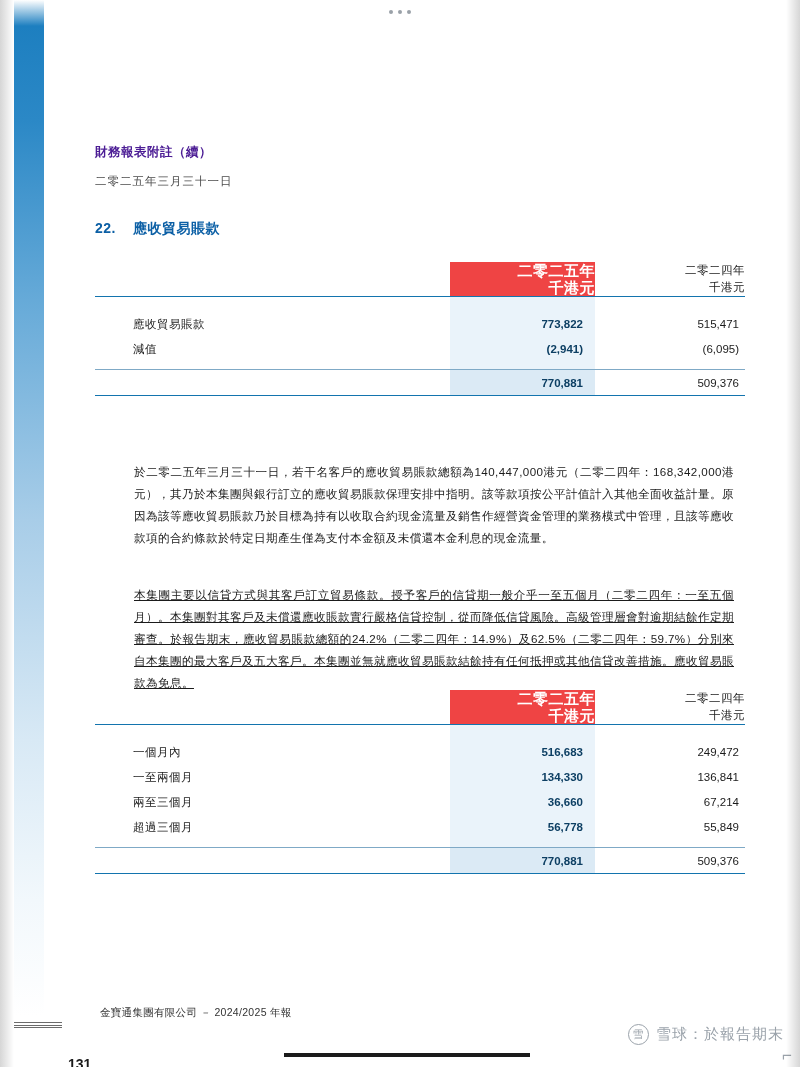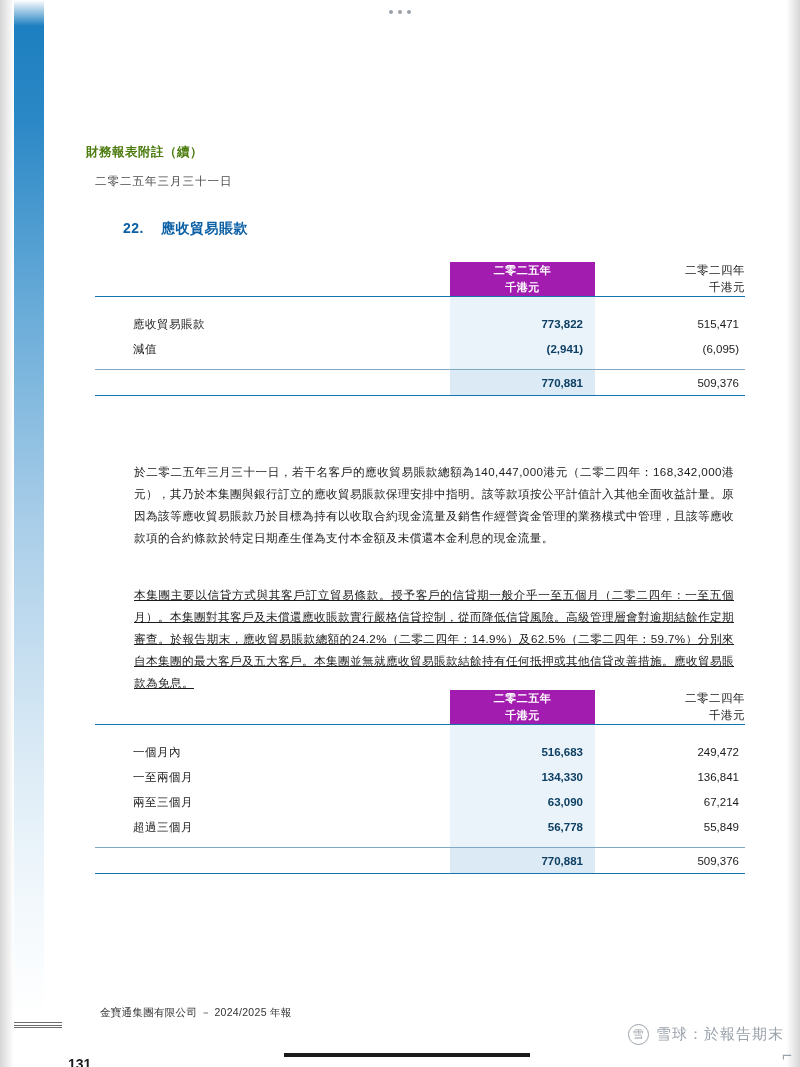--- a/index.html
+++ b/index.html
@@ -56,42 +56,41 @@
   }
   .left-bar-inner {
     position: absolute;
     left: 44px; top: 0;
     width: 4px;
     height: 1016px;
     background: #ffffff;
   }
   .note-title {
     position: absolute;
-    left: 86px; top: 144px;
+    left: 95px; top: 144px;
     font-size: 12.5px;
     font-weight: bold;
-    color: #4d7c0f;
+    color: #4c1d95;
     letter-spacing: 0.5px;
     font-family: Liberation Serif, serif;
   }
   .note-date {
     position: absolute;
     left: 95px; top: 174px;
     font-size: 11.5px;
     color: #4b4b4b;
     letter-spacing: 1px;
   }
   .section-head {
     position: absolute;
     left: 95px; top: 220px;
     font-size: 14px;
     font-weight: bold;
     color: #0b5fa5;
     letter-spacing: 0.5px;
-    margin-left: 28px;
   }
   .section-head .num {
     display: inline-block;
     width: 38px;
   }
 
   
   .tbl {
     position: absolute;
     width: 650px;
@@ -102,25 +101,25 @@
   }
   .tbl td, .tbl th {
     padding: 0;
     vertical-align: bottom;
   }
   .col-label { width: 355px; }
   .col-cur   { width: 145px; }
   .col-prev  { width: 150px; }
 
   .hdr-cur {
-    background: #a21caf;
+    background: #ef4444;
     color: #ffffff;
-    text-align: center;
-    font-weight: bold;
-    font-size: 11px;
+    text-align: right;
+    font-weight: bold;
+    font-size: 15px;
     padding: 7px 12px 7px 0;
     line-height: 17px;
     letter-spacing: 0.5px;
   }
   .hdr-prev {
     color: #1b1b1b;
     text-align: right;
     font-size: 11.5px;
     padding: 7px 6px 7px 0;
     line-height: 17px;
@@ -375,21 +374,21 @@
       <td class="cur">516,683</td>
       <td class="prev">249,472</td>
     </tr>
     <tr class="body-row">
       <td class="lbl">一至兩個月</td>
       <td class="cur">134,330</td>
       <td class="prev">136,841</td>
     </tr>
     <tr class="body-row">
       <td class="lbl">兩至三個月</td>
-      <td class="cur">63,090</td>
+      <td class="cur">36,660</td>
       <td class="prev">67,214</td>
     </tr>
     <tr class="body-row">
       <td class="lbl">超過三個月</td>
       <td class="cur">56,778</td>
       <td class="prev">55,849</td>
     </tr>
     <tr>
       <td style="height:8px"></td>
       <td class="spacer-cur"></td>

